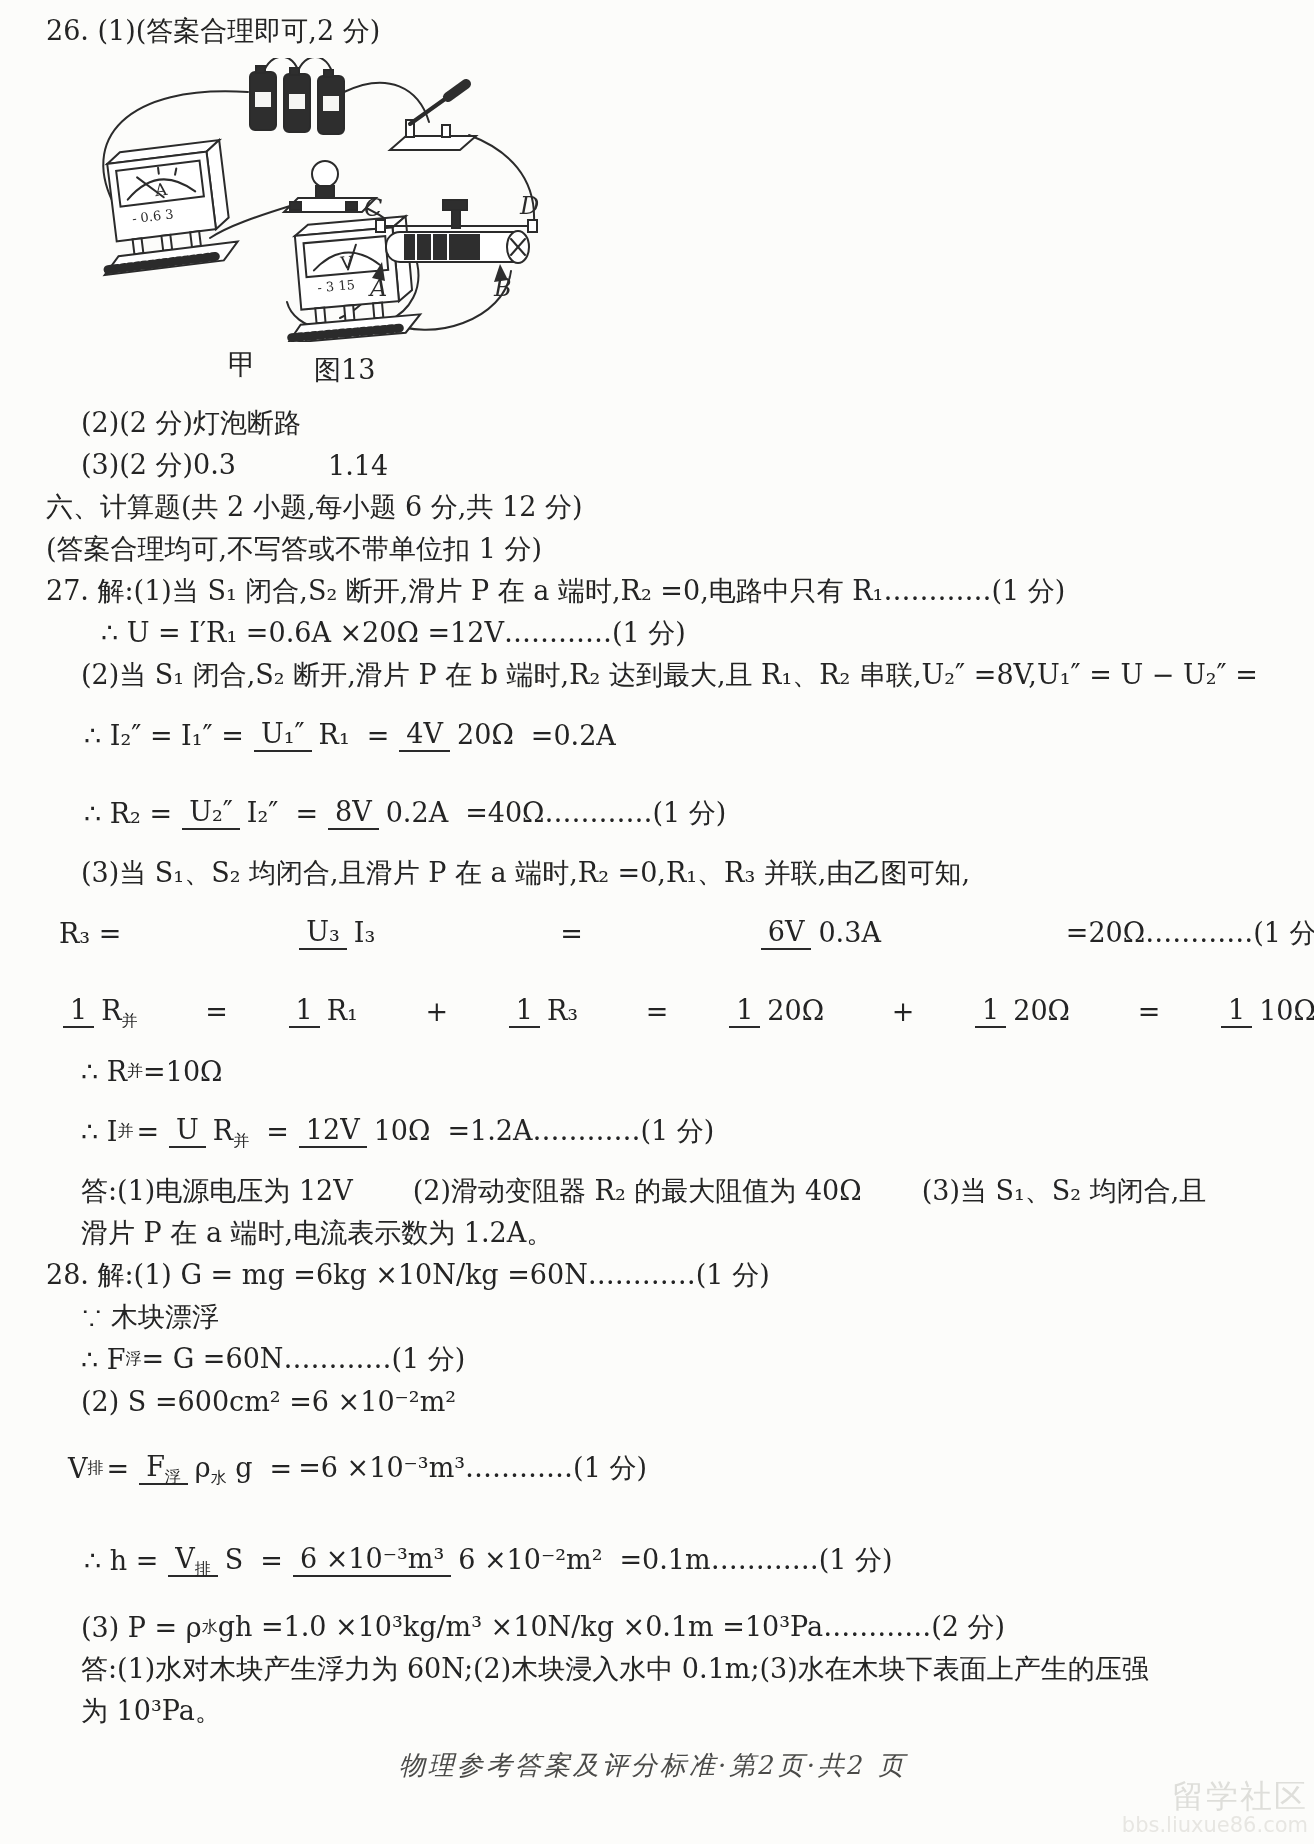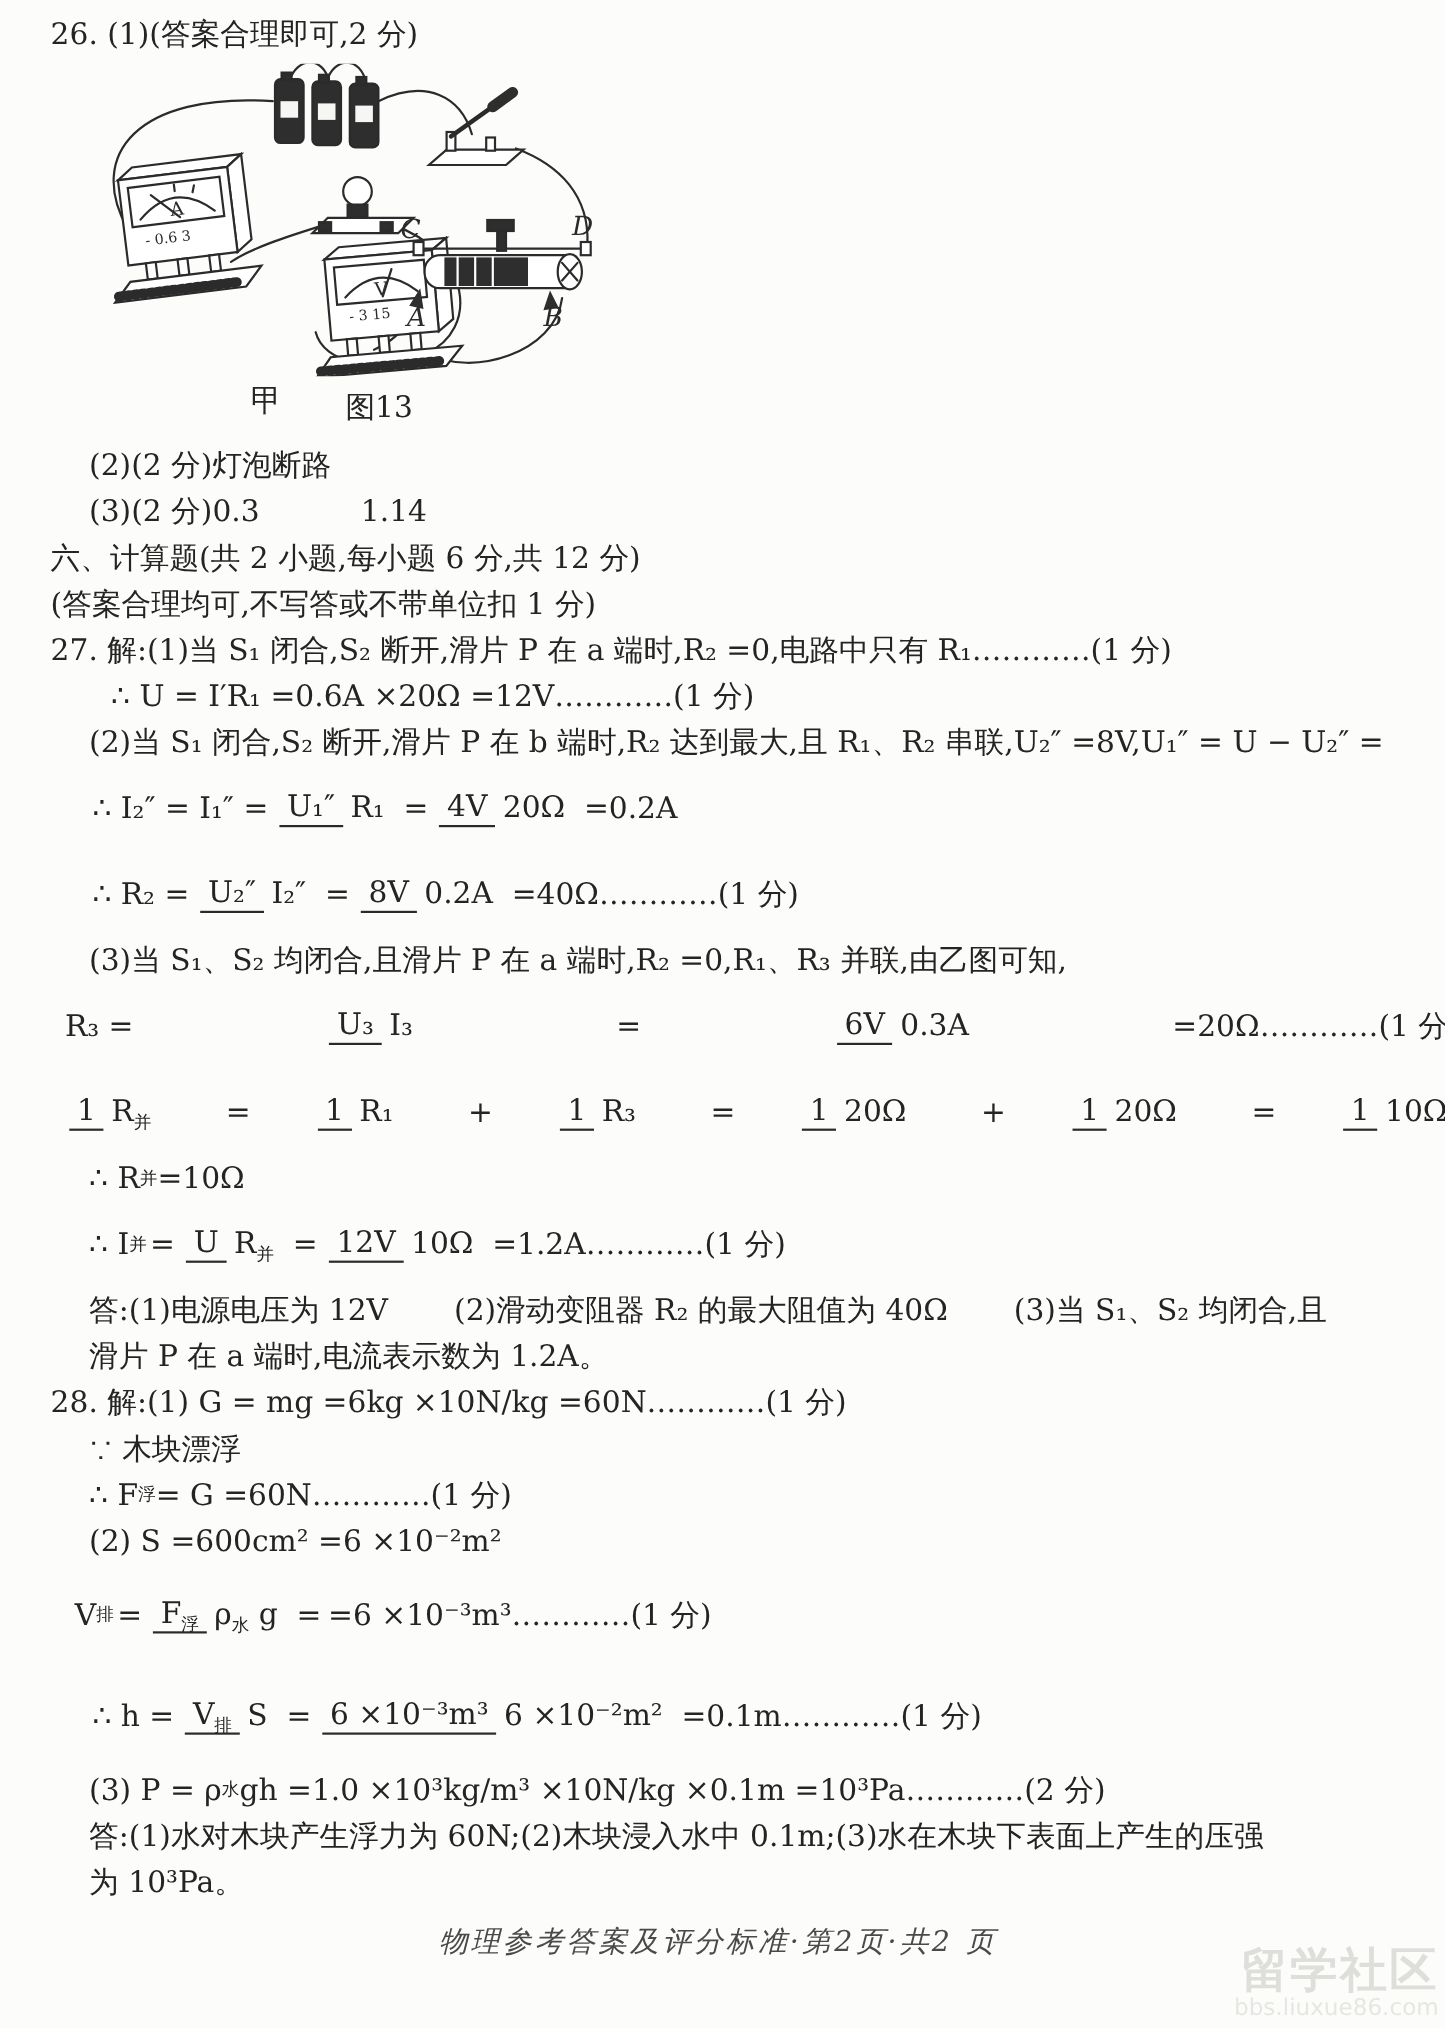--- a/index.html
+++ b/index.html
@@ -54,21 +54,21 @@
     letter-spacing:3px;
     transform:translateX(-20px);
     font-style:italic;
   }
   .watermark{
     position:absolute;right:6px;bottom:8px;
     text-align:right;line-height:1.05;
     color:#dededa;
     font-family:"DejaVu Sans","Liberation Sans",sans-serif;
   }
-  .watermark .w1{font-size:43px;font-weight:bold;letter-spacing:2px;}
+  .watermark .w1{font-size:32px;font-weight:normal;letter-spacing:2px;}
   .watermark .w2{font-size:21px;color:#e7e6e2;}
   svg text{font-family:"DejaVu Serif","Liberation Serif",serif;}
 </style>
 </head>
 <body>
 
 <div class="page">
 <div class="content">
 
   

